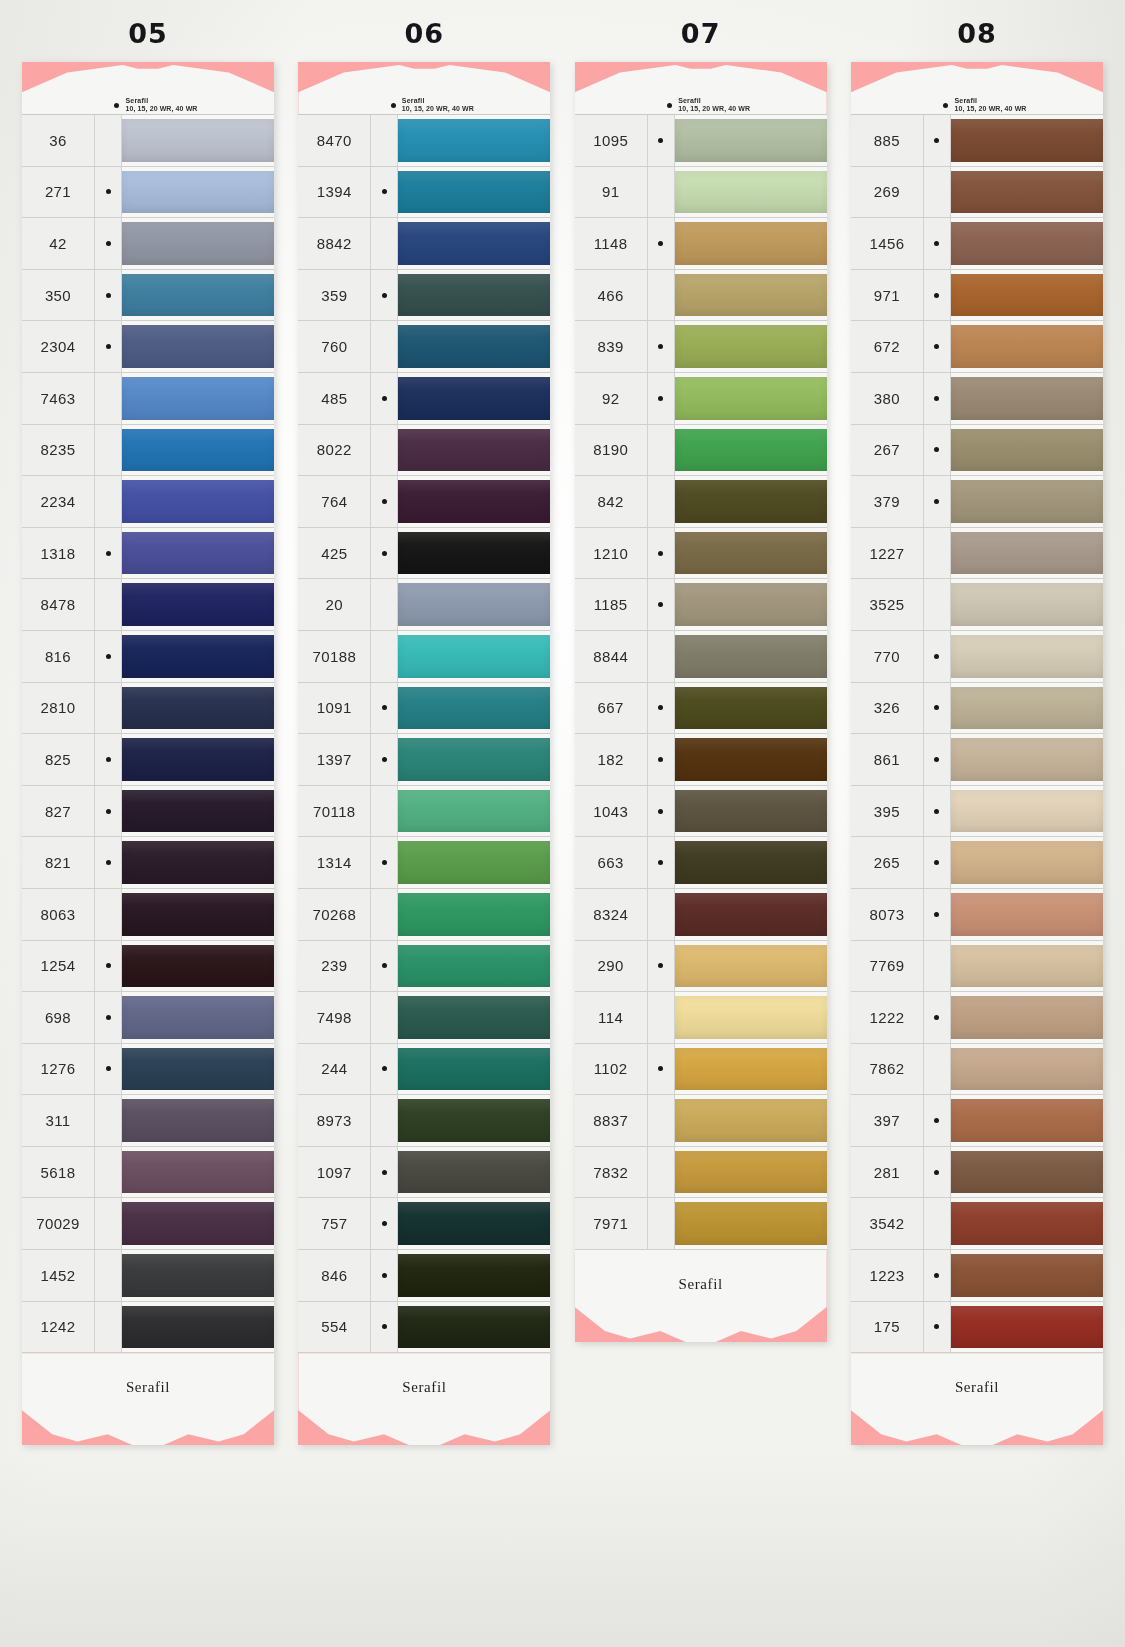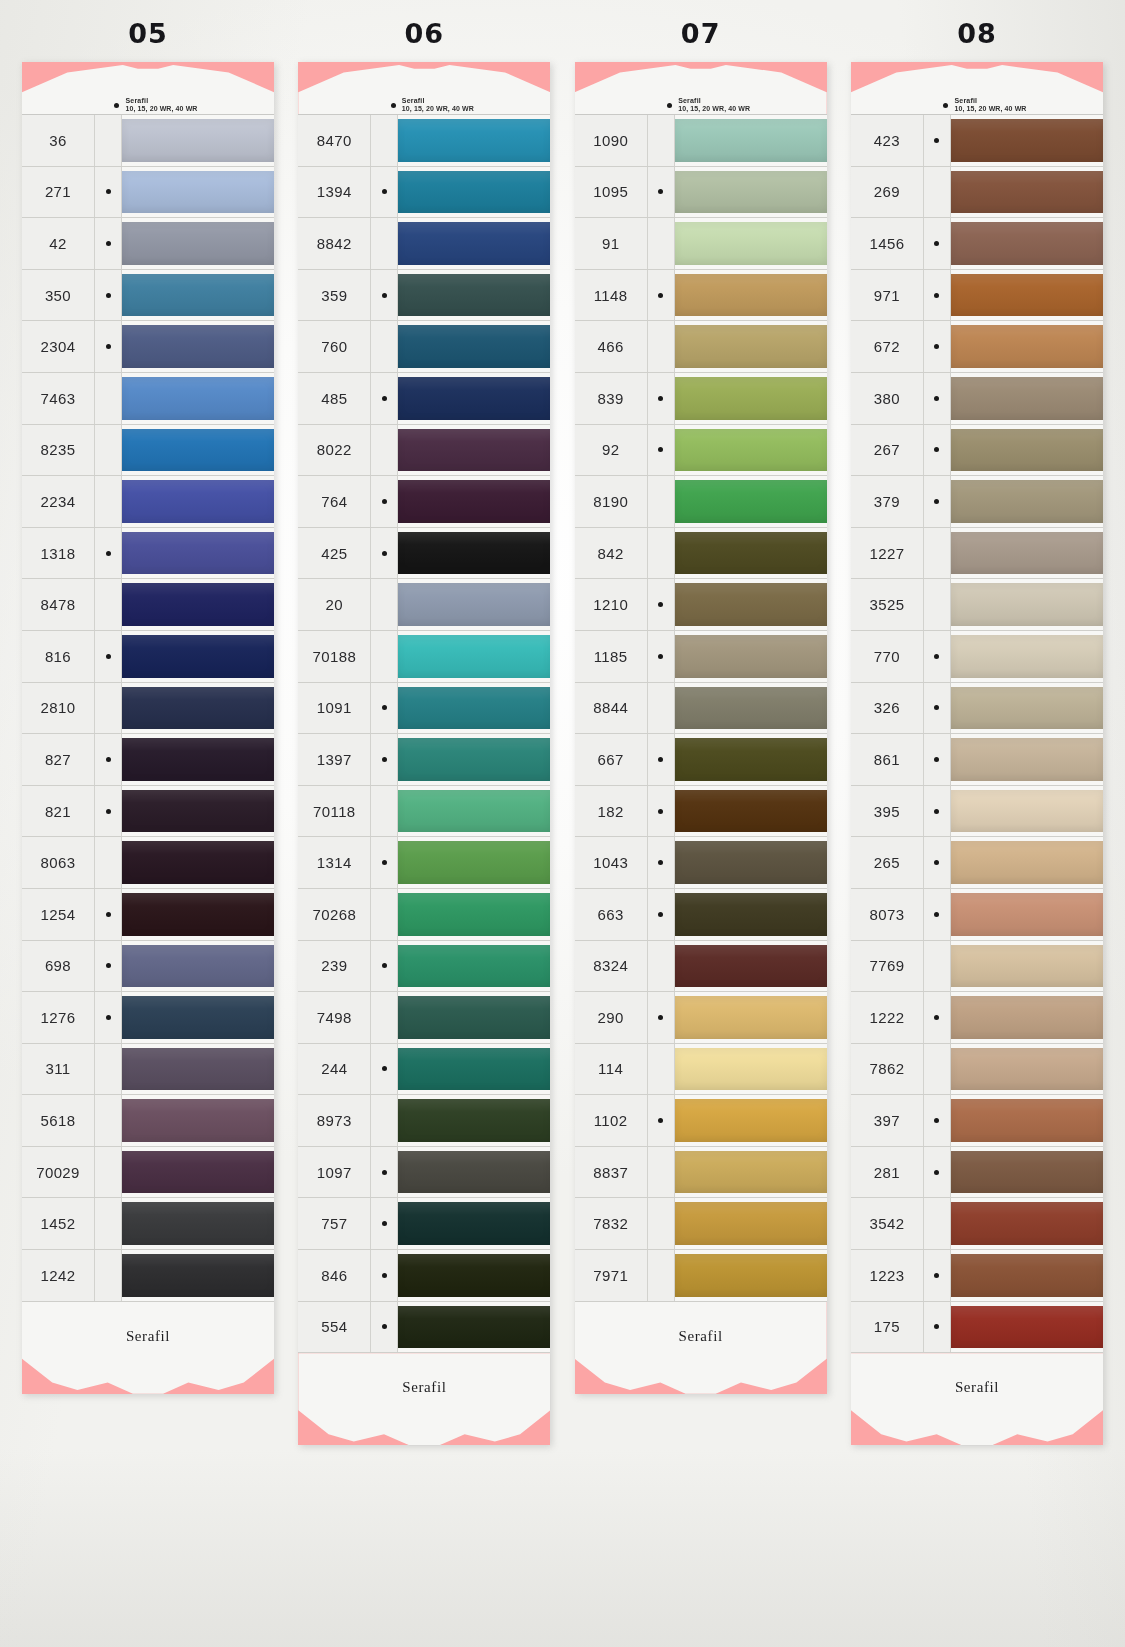--- a/index.html
+++ b/index.html
@@ -317,20 +317,29 @@
           <div class="row">
             <div class="cell-num">2810</div>
             <div class="cell-dot">
               <span class="dot hidden"></span>
             </div>
             <div class="cell-swatch">
               <div class="swatch" style="background: rgb(39, 48, 78);"></div>
             </div>
           </div>
           <div class="row">
+            <div class="cell-num">825</div>
+            <div class="cell-dot">
+              <span class="dot"></span>
+            </div>
+            <div class="cell-swatch">
+              <div class="swatch" style="background: rgb(28, 33, 71);"></div>
+            </div>
+          </div>
+          <div class="row">
             <div class="cell-num">827</div>
             <div class="cell-dot">
               <span class="dot"></span>
             </div>
             <div class="cell-swatch">
               <div class="swatch" style="background: rgb(38, 26, 42);"></div>
             </div>
           </div>
           <div class="row">
             <div class="cell-num">821</div>
@@ -670,29 +679,20 @@
           <div class="card-top-inner">
             <span class="brand-dot"></span>
             <div class="brand-text">
               <div class="brand-name">Serafil</div>
               <div class="brand-sub">10, 15, 20 WR, 40 WR</div>
             </div>
           </div>
         </div>
         <div class="rows">
           <div class="row">
-            <div class="cell-num">1090</div>
-            <div class="cell-dot">
-              <span class="dot hidden"></span>
-            </div>
-            <div class="cell-swatch">
-              <div class="swatch" style="background: rgb(155, 200, 184);"></div>
-            </div>
-          </div>
-          <div class="row">
             <div class="cell-num">1095</div>
             <div class="cell-dot">
               <span class="dot"></span>
             </div>
             <div class="cell-swatch">
               <div class="swatch" style="background: rgb(177, 191, 163);"></div>
             </div>
           </div>
           <div class="row">
             <div class="cell-num">91</div>
@@ -896,21 +896,21 @@
           <div class="card-top-inner">
             <span class="brand-dot"></span>
             <div class="brand-text">
               <div class="brand-name">Serafil</div>
               <div class="brand-sub">10, 15, 20 WR, 40 WR</div>
             </div>
           </div>
         </div>
         <div class="rows">
           <div class="row">
-            <div class="cell-num">423</div>
+            <div class="cell-num">885</div>
             <div class="cell-dot">
               <span class="dot"></span>
             </div>
             <div class="cell-swatch">
               <div class="swatch" style="background: rgb(123, 75, 49);"></div>
             </div>
           </div>
           <div class="row">
             <div class="cell-num">269</div>
             <div class="cell-dot">

